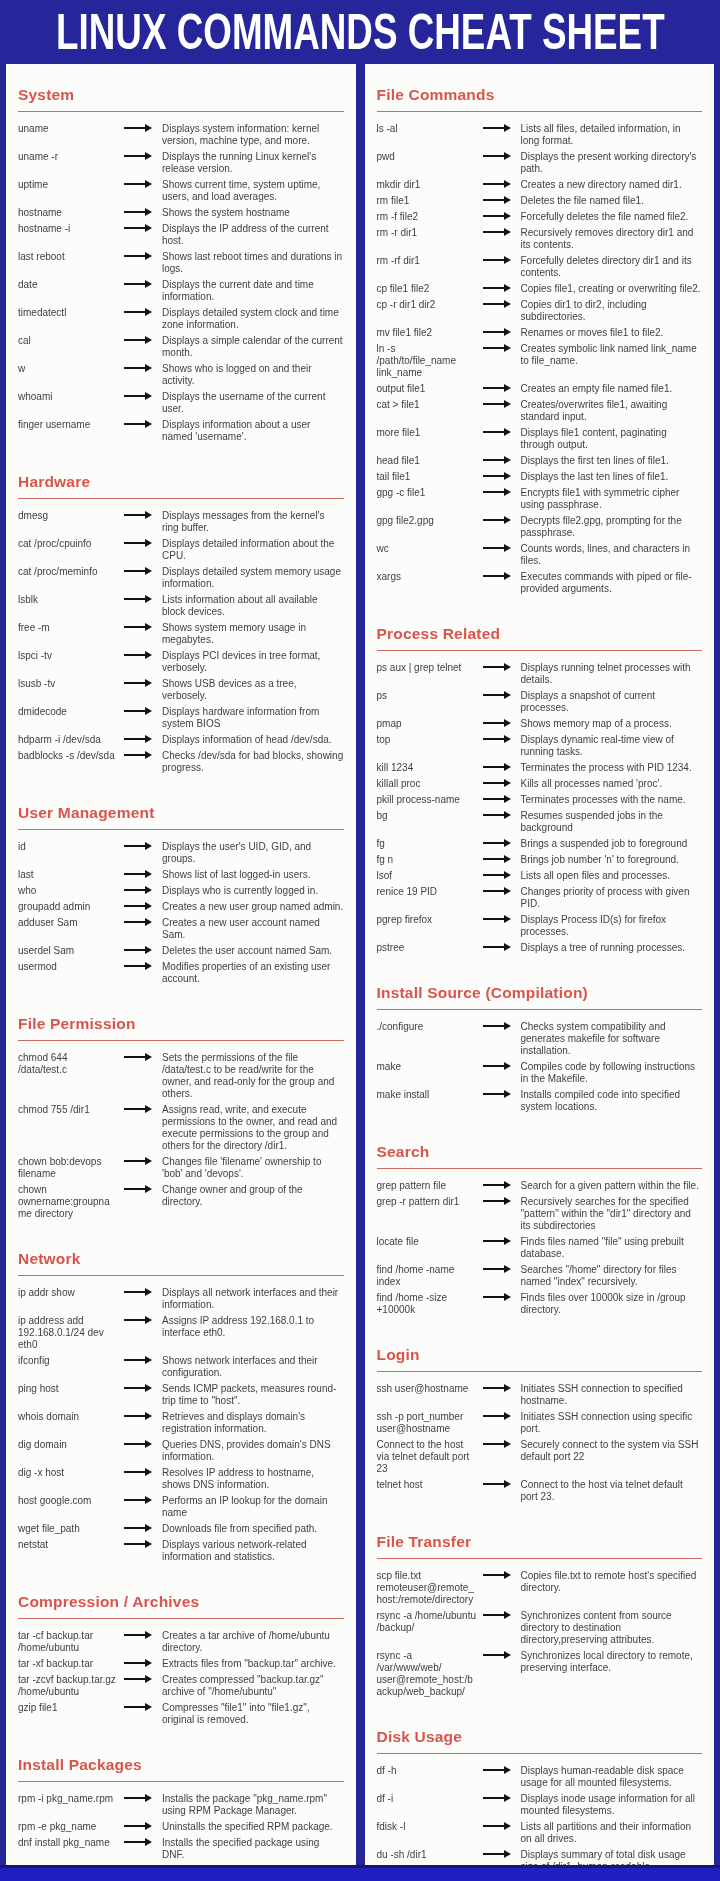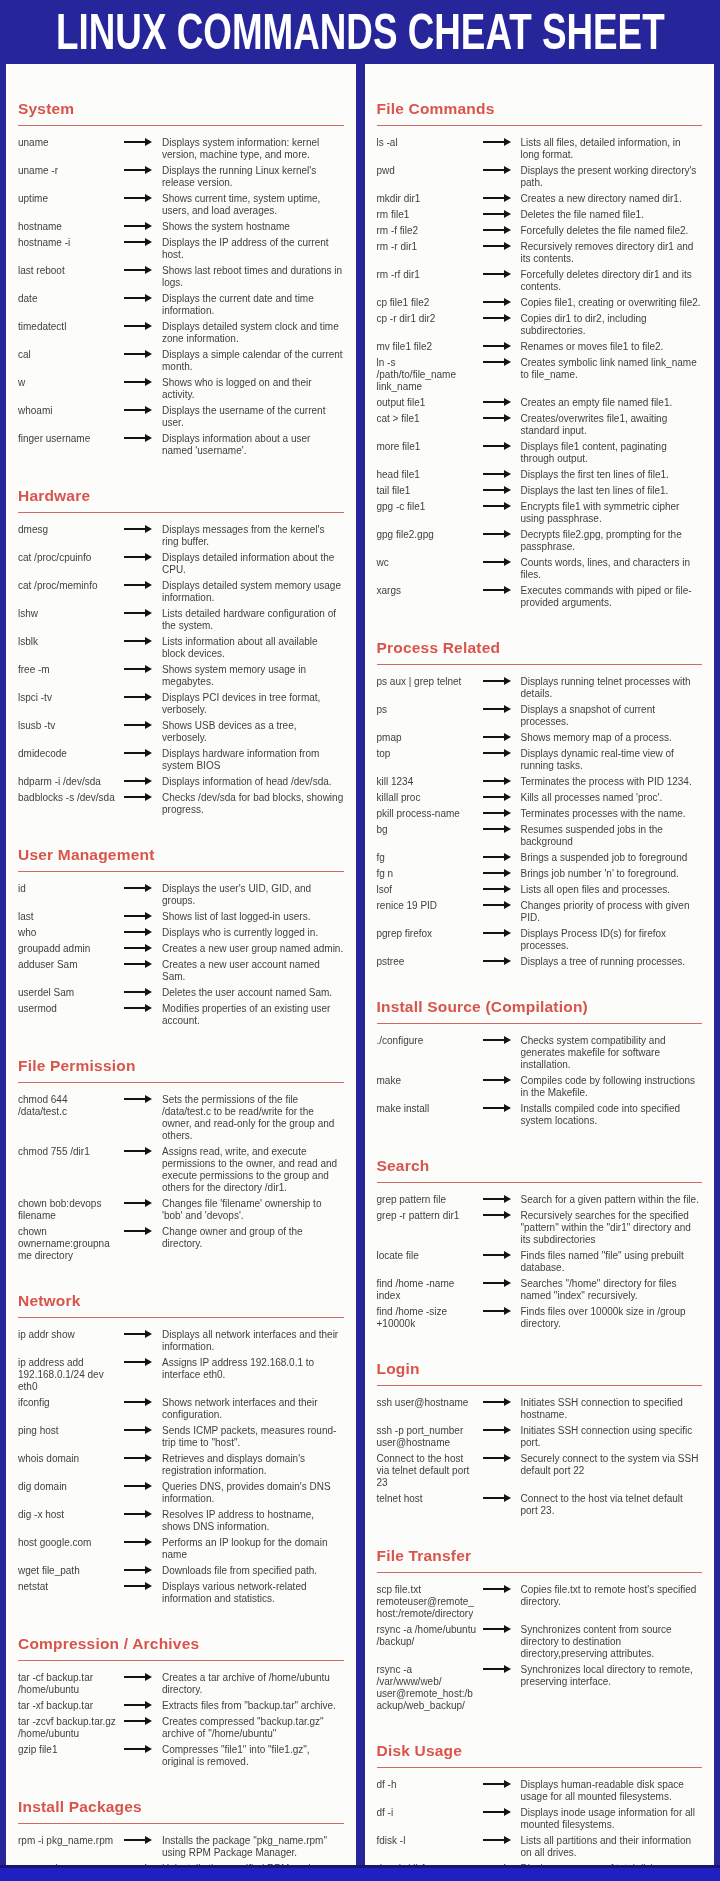--- a/index.html
+++ b/index.html
@@ -34,21 +34,21 @@
     display:flex;gap:9px;
     padding:0 6px;
     overflow:hidden;
   }
   .column{
     flex:1 1 0;
     background:var(--paper);
     padding:16px 12px 18px 12px;
   }
   .section{margin-top:30px;}
-  .section:first-child{margin-top:20px;}
+  .section:first-child{margin-top:6px;}
   .section-title{
     margin:0;
     color:var(--red);
     font-size:15.5px;font-weight:700;
     letter-spacing:0.2px;
     padding-bottom:7px;
     border-bottom:1.5px solid var(--rule);
   }
   .section-rows{margin-top:11px;}
   .row{
@@ -210,27 +210,20 @@
   </div>
 
   <div class="row">
     <div class="cmd">cat /proc/meminfo</div>
     <div class="arrow-cell">
               <span class="arrow"></span>
             </div>
     <div class="desc">Displays detailed system memory usage information.</div>
   </div>
 
-  <div class="row">
-    <div class="cmd">lshw</div>
-    <div class="arrow-cell">
-              <span class="arrow"></span>
-            </div>
-    <div class="desc">Lists detailed hardware configuration of the system.</div>
-  </div>
 
   <div class="row">
     <div class="cmd">lsblk</div>
     <div class="arrow-cell">
               <span class="arrow"></span>
             </div>
     <div class="desc">Lists information about all available block devices.</div>
   </div>
 
   <div class="row">

